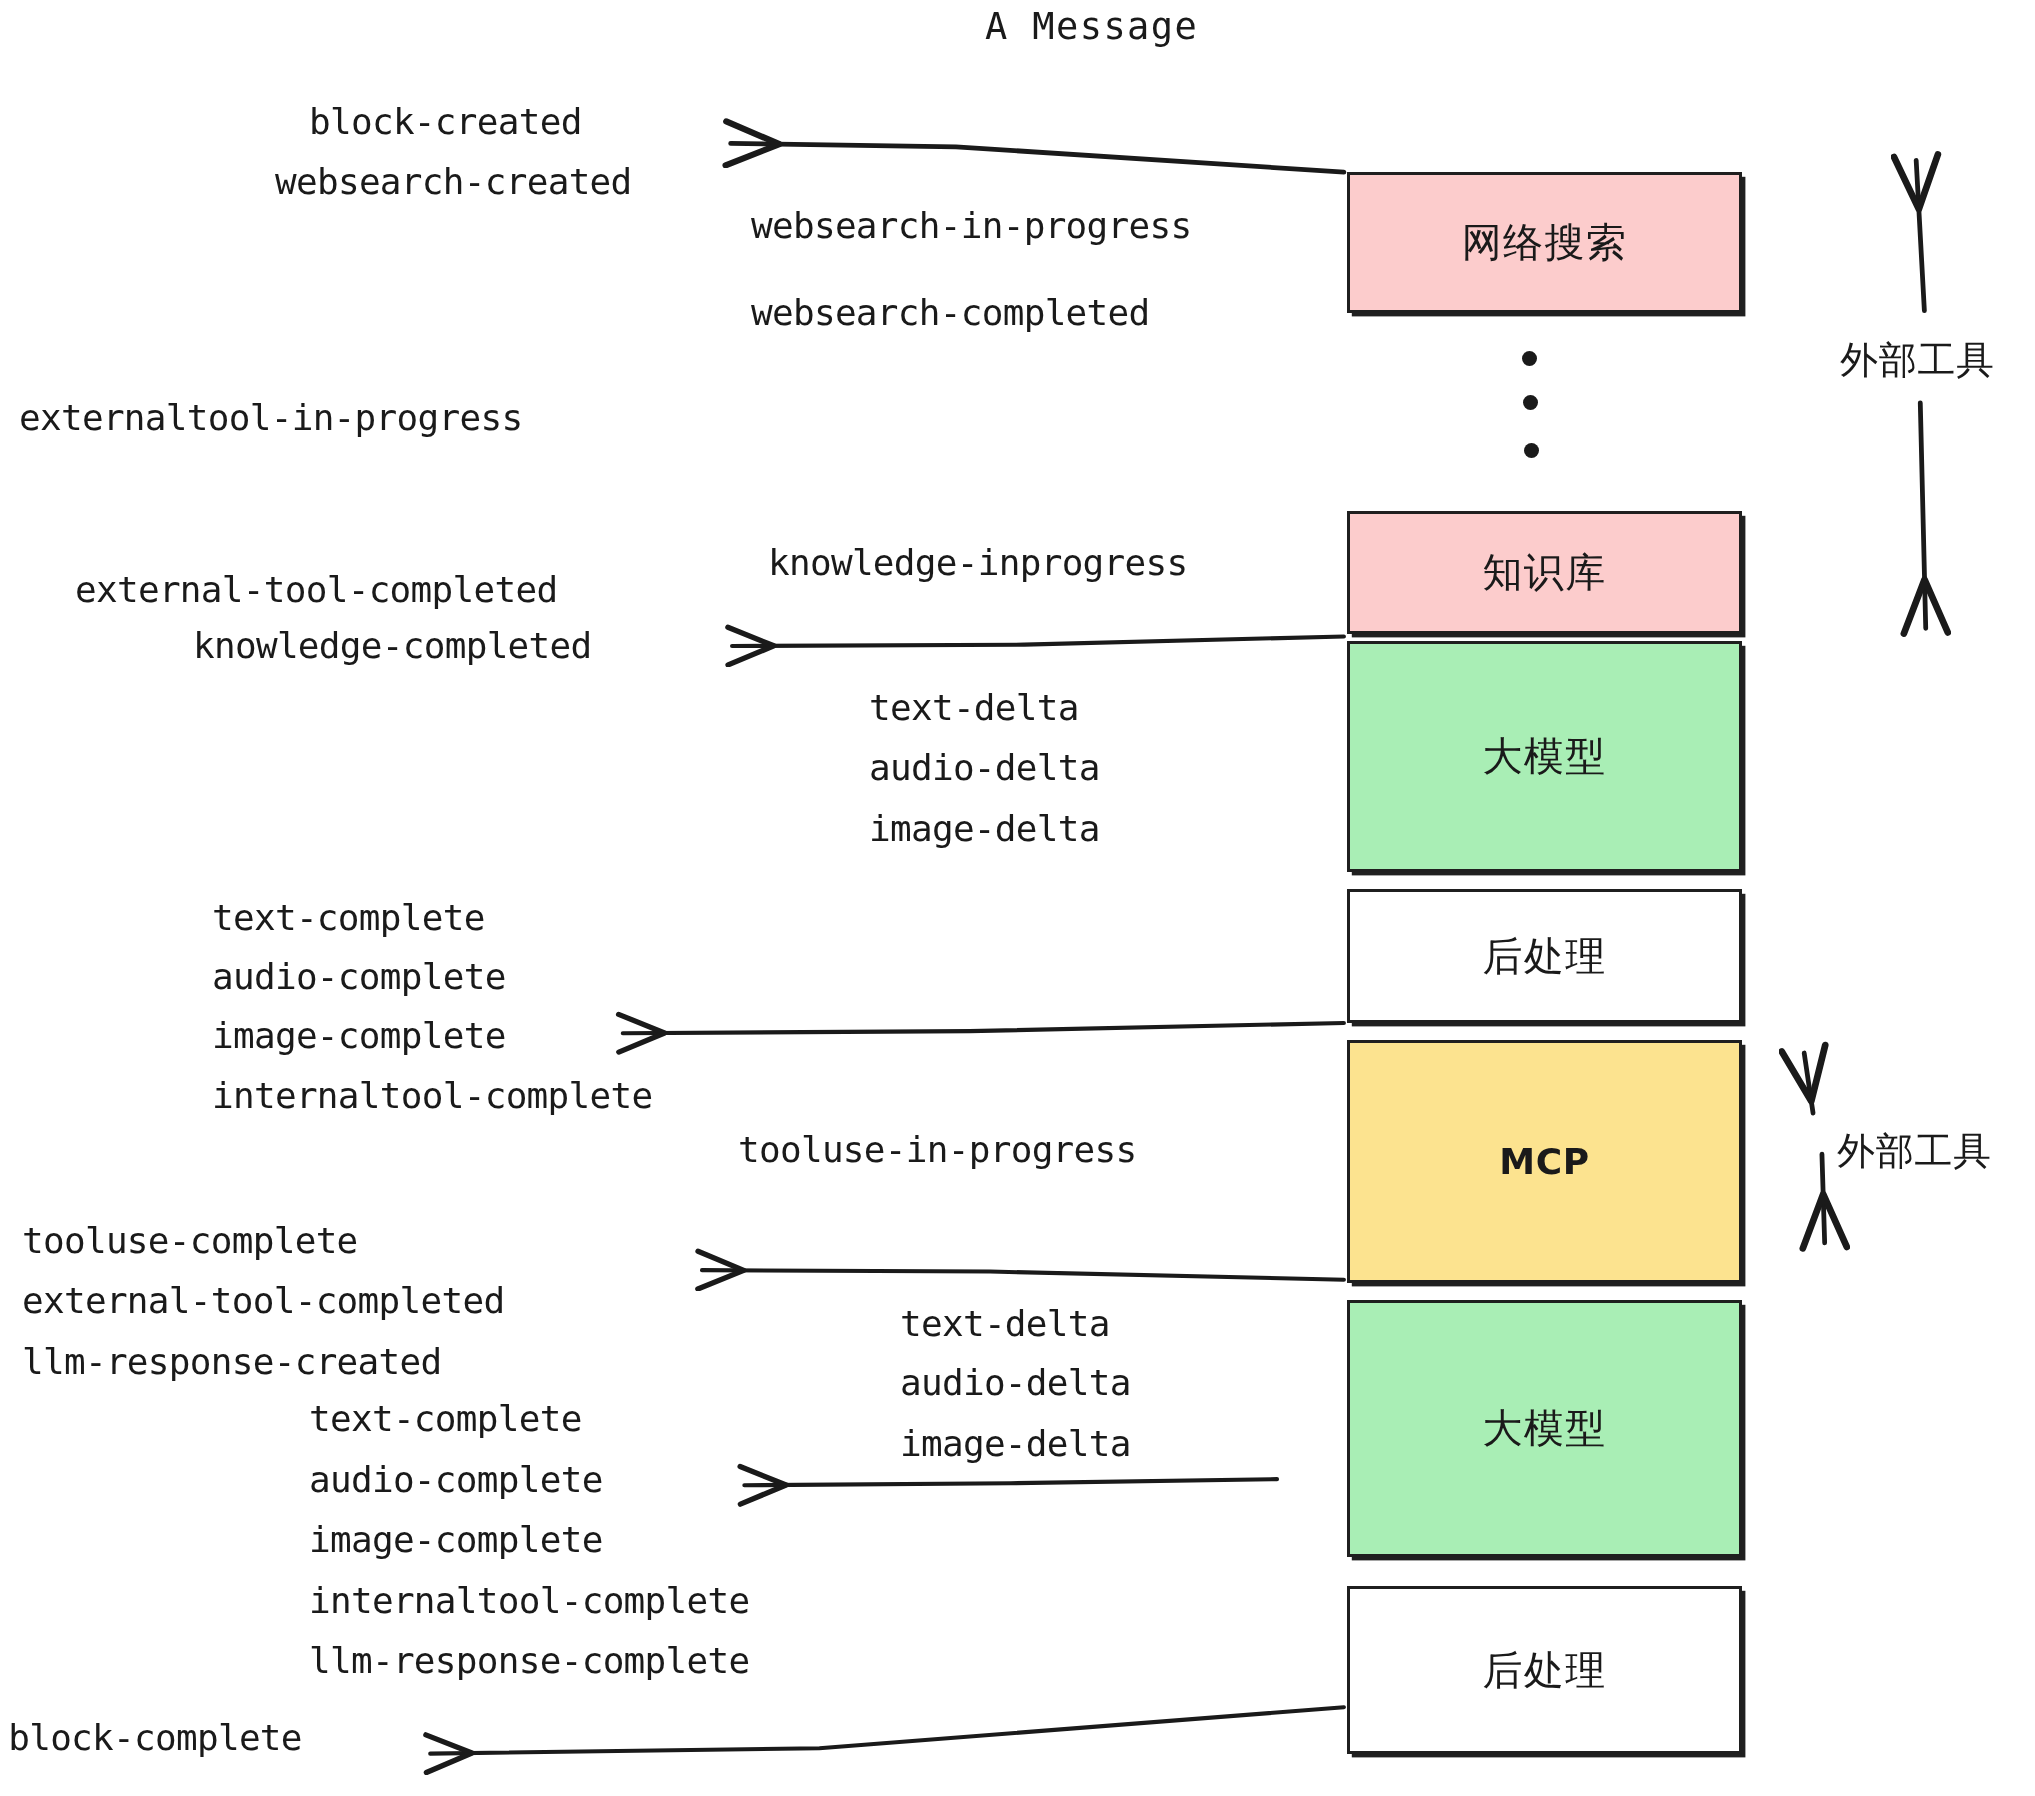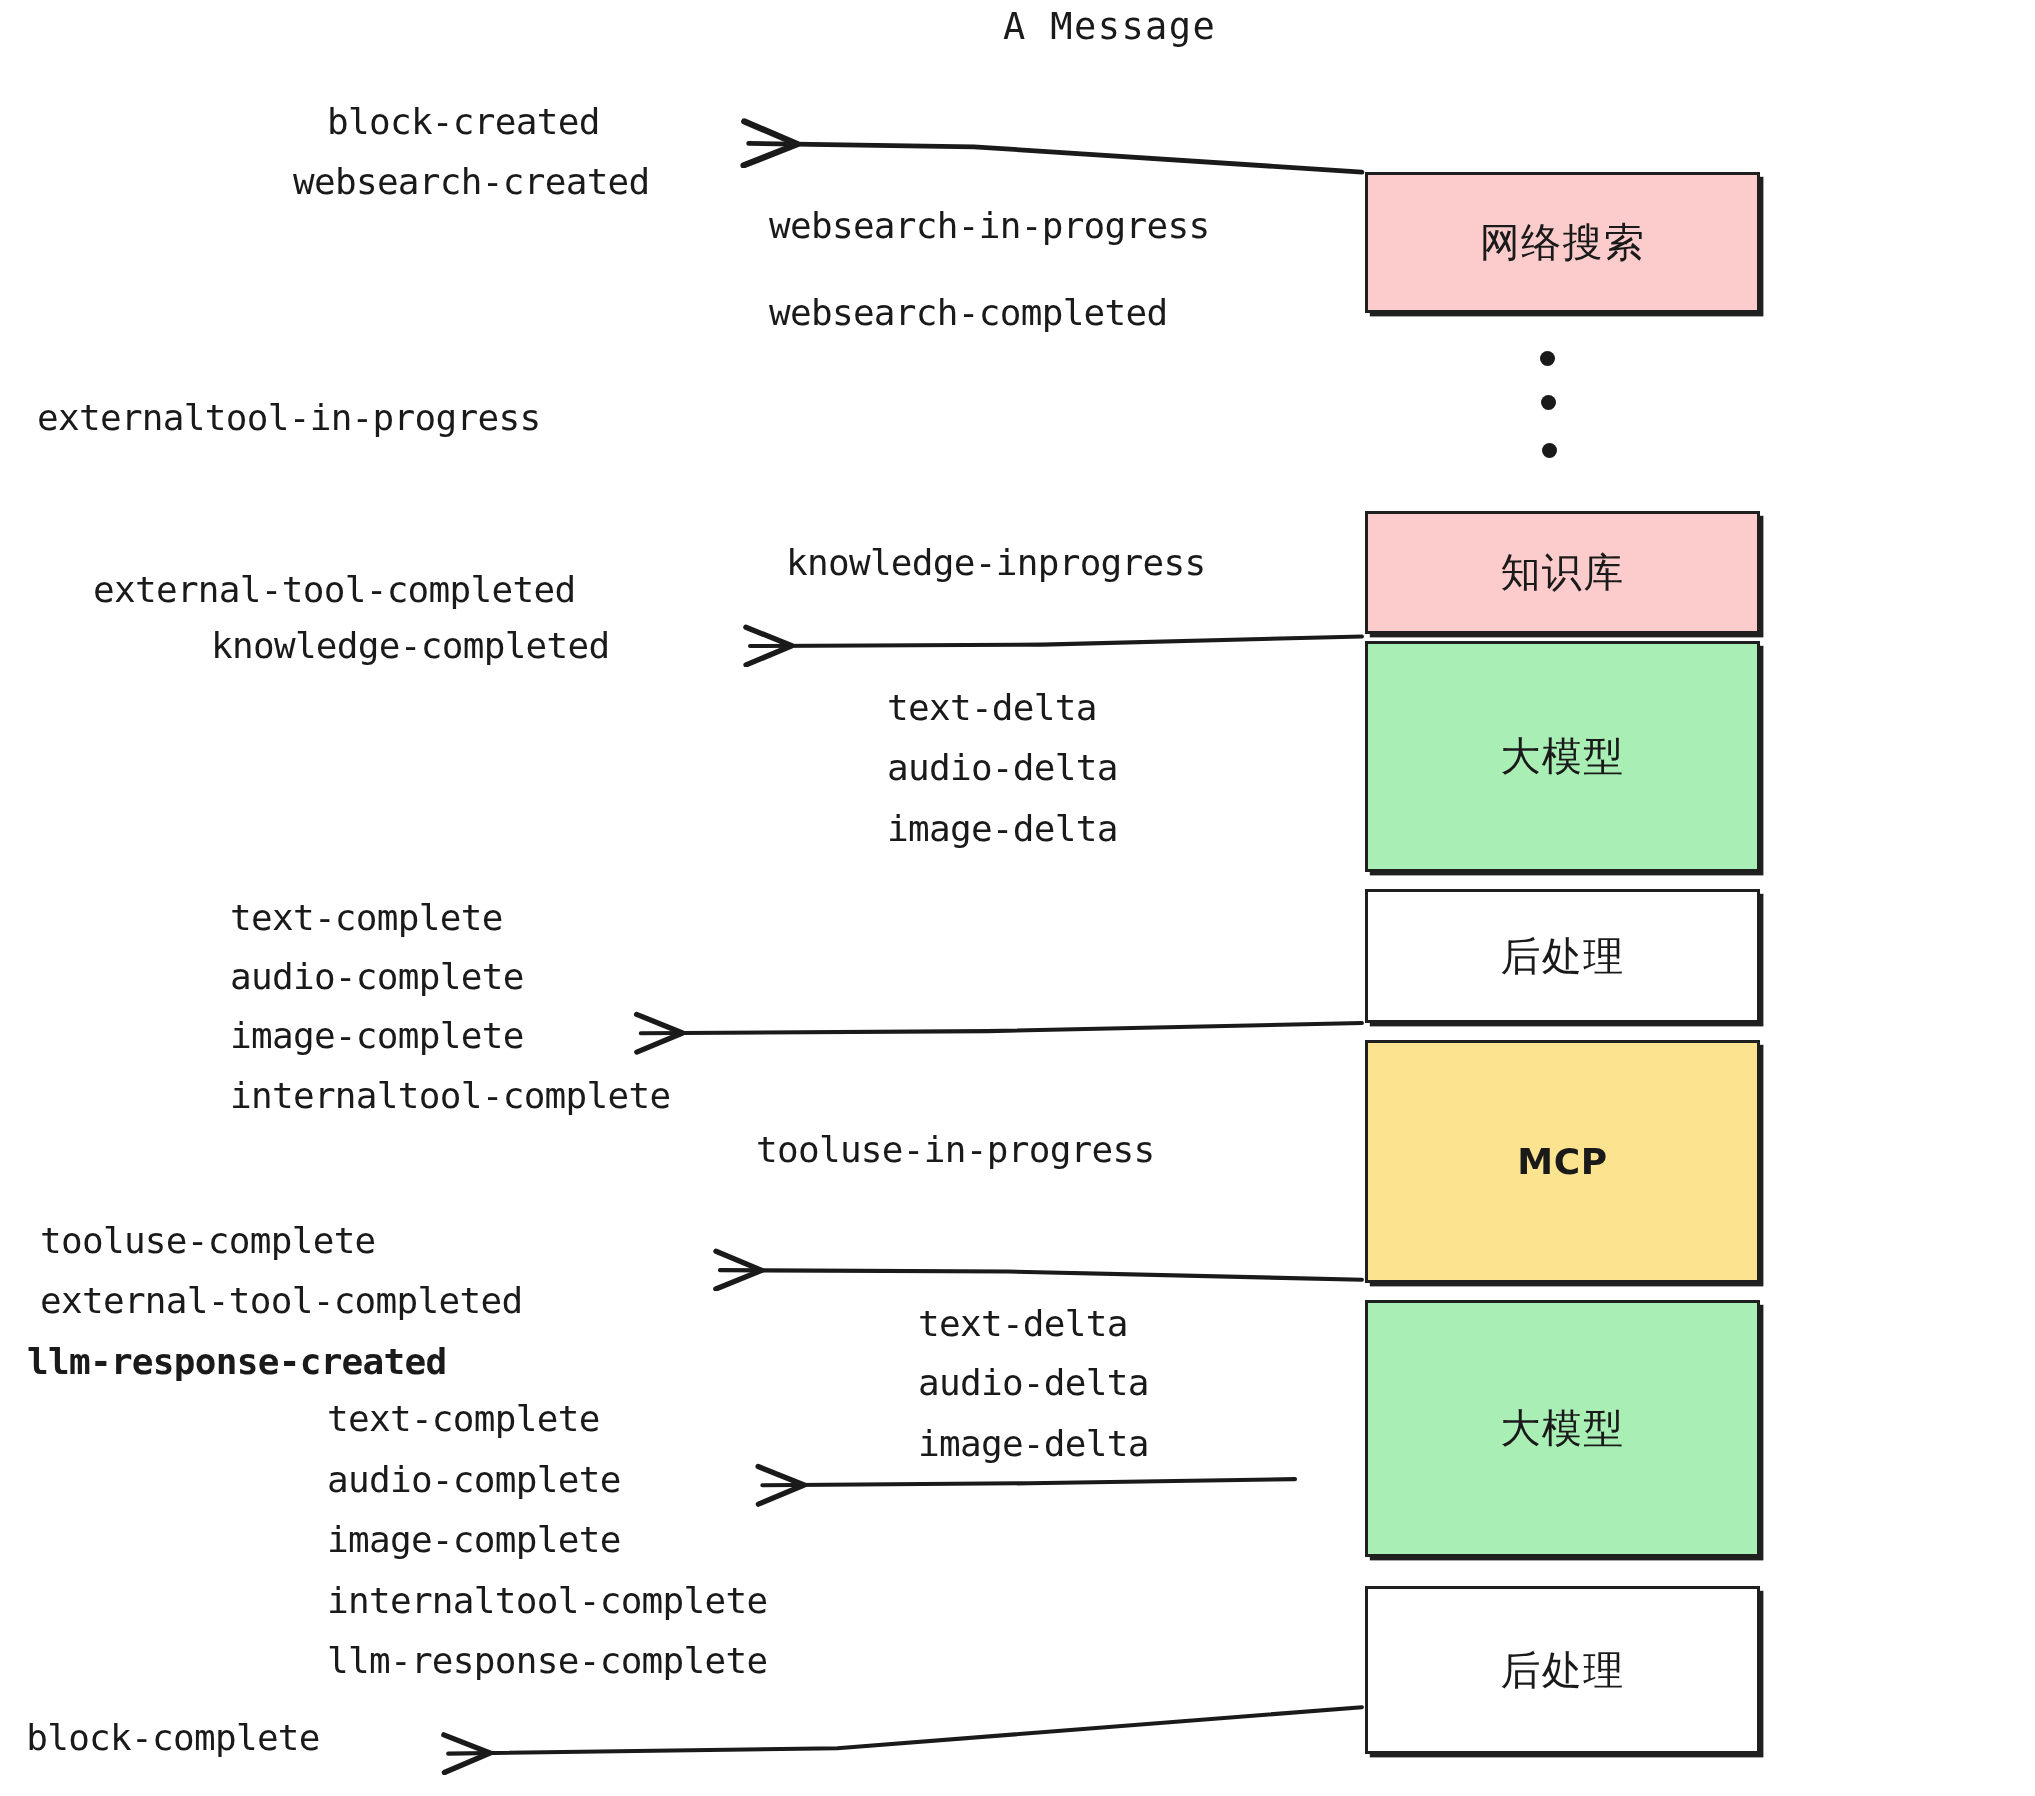--- a/index.html
+++ b/index.html
@@ -2,26 +2,25 @@
 <html style="font-size:11px"><head>
 <meta charset="utf-8">
 <style>
   html, body {
     margin: 0;
     padding: 0;
     background: #ffffff;
   }
   #canvas {
     position: relative;
-    width: 1746px;
+    width: 2035px;
     height: 1796px;
     background: #ffffff;
     font-family: "DejaVu Sans Mono", "Liberation Mono", monospace;
     overflow: hidden;
-    margin-left: 18px;
   }
   .lbl {
     position: absolute;
     white-space: nowrap;
     color: #1a1a1a;
     font-family: "DejaVu Sans Mono", "Liberation Mono", monospace;
     font-size: 36px;
     line-height: 1;
     letter-spacing: -0.7px;
   }
@@ -104,21 +103,21 @@
 
   <div class="lbl" style="left:212px; top:900px;">text-complete</div>
   <div class="lbl" style="left:212px; top:959px;">audio-complete</div>
   <div class="lbl" style="left:212px; top:1018px;">image-complete</div>
   <div class="lbl" style="left:212px; top:1078px;">internaltool-complete</div>
 
   <div class="lbl" style="left:738px; top:1132px;">tooluse-in-progress</div>
 
   <div class="lbl" style="left:22px; top:1223px;">tooluse-complete</div>
   <div class="lbl" style="left:22px; top:1283px;">external-tool-completed</div>
-  <div class="lbl" style="left:9px; top:1344px;font-weight:bold;">llm-response-created</div>
+  <div class="lbl" style="left:22px; top:1344px;">llm-response-created</div>
 
   <div class="lbl" style="left:900px; top:1306px;">text-delta</div>
   <div class="lbl" style="left:900px; top:1365px;">audio-delta</div>
   <div class="lbl" style="left:900px; top:1426px;">image-delta</div>
 
   <div class="lbl" style="left:309px; top:1401px;">text-complete</div>
   <div class="lbl" style="left:309px; top:1462px;">audio-complete</div>
   <div class="lbl" style="left:309px; top:1522px;">image-complete</div>
   <div class="lbl" style="left:309px; top:1583px;">internaltool-complete</div>
   <div class="lbl" style="left:309px; top:1643px;">llm-response-complete</div>

